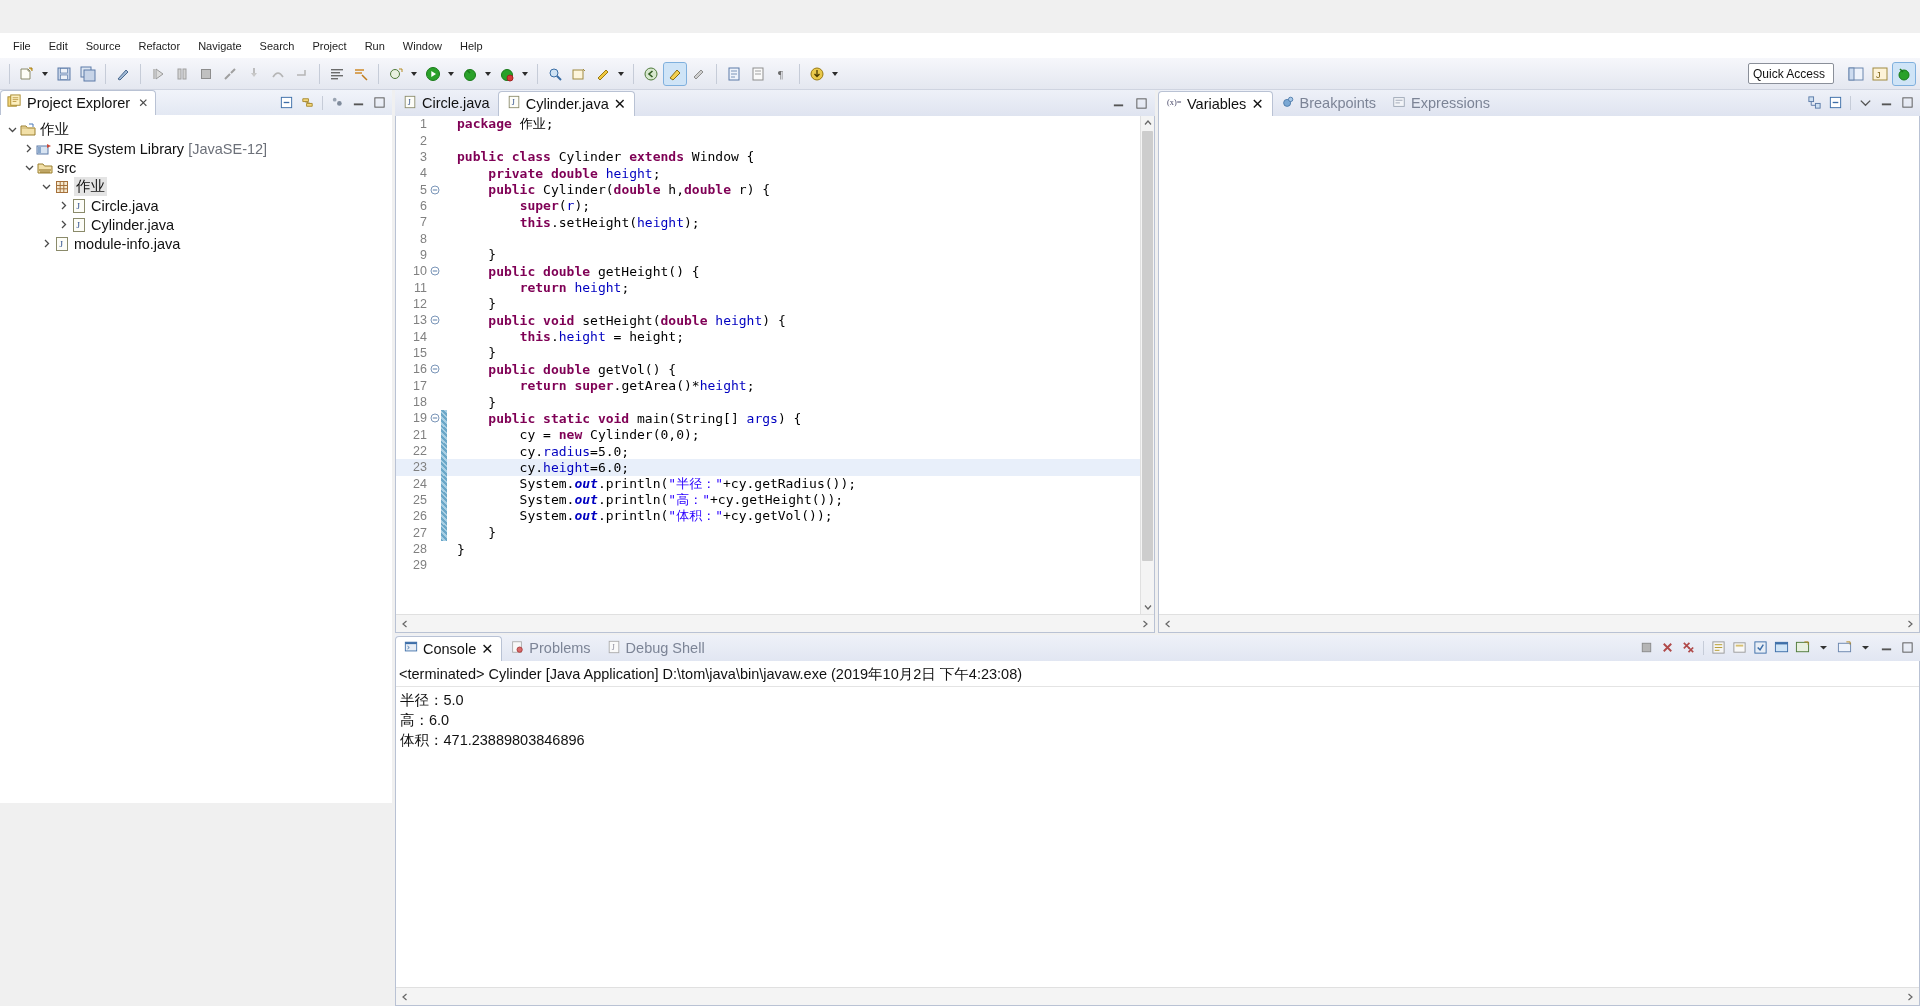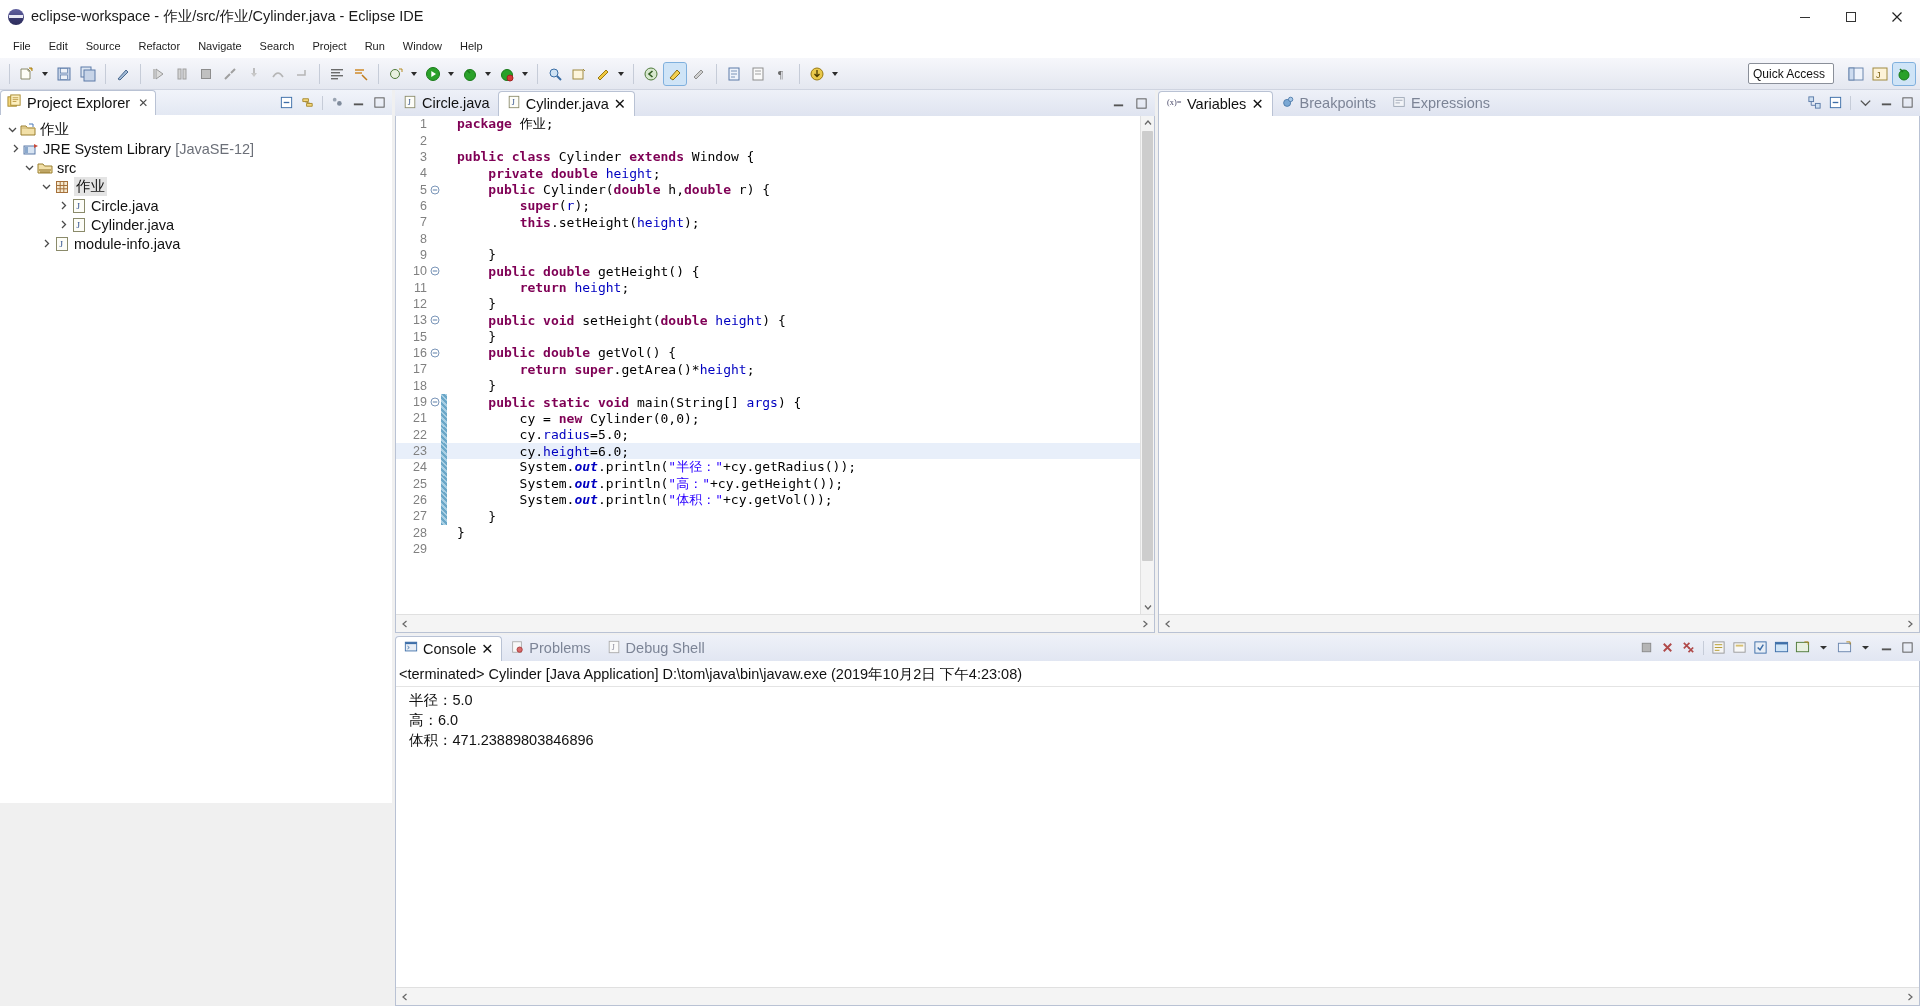--- a/index.html
+++ b/index.html
@@ -168,51 +168,30 @@
     border-top:1px solid #e0e0e0; display:flex; align-items:center; justify-content:space-between; padding:0 3px;}
 
   
   #console { left:395px; top:635px; width:1525px; height:371px; }
   #console .panel-tabbar{ background:linear-gradient(180deg,#eef1f8 0%,#e1e6f2 100%); height:26px;}
   .con-body{ position:absolute; left:0; top:26px; right:0; bottom:0; background:#fff; border:1px solid #b9c2d4; border-top:none;}
   .con-header{
     font-size:14.5px; color:#111; padding:4px 2px 2px 3px; white-space:nowrap;
     border-bottom:1px solid #e4e4e4;
   }
-  .con-out{ padding:3px 13px; font-size:14.5px; color:#111; line-height:20px; }
+  .con-out{ padding:3px 4px; font-size:14.5px; color:#111; line-height:20px; }
   .con-hsb{ position:absolute; left:0; right:0; bottom:0; height:18px; background:#f4f4f4;
     border-top:1px solid #e0e0e0; display:flex; align-items:center; justify-content:space-between; padding:0 3px;}
   .sb-arrow{ width:12px; height:12px; display:flex; align-items:center; justify-content:center; color:#666; font-size:10px;}
 </style>
 </head>
 <body>
 
 <div id="app">
 
-  <div class="titlebar">
-    <div class="tb-icon"></div>
-    <div class="tb-title">eclipse-workspace - 作业/src/作业/Cylinder.java - Eclipse IDE</div>
-    <div class="win-btns">
-      <div class="win-btn">
-        <svg width="12" height="12" viewBox="0 0 12 12">
-            <rect x="1" y="6" width="10" height="1" fill="#333"></rect>
-          </svg>
-      </div>
-      <div class="win-btn">
-        <svg width="12" height="12" viewBox="0 0 12 12">
-            <rect x="1.5" y="1.5" width="9" height="9" fill="none" stroke="#333" stroke-width="1"></rect>
-          </svg>
-      </div>
-      <div class="win-btn close">
-        <svg width="12" height="12" viewBox="0 0 12 12">
-            <path d="M1.5 1.5 L10.5 10.5 M10.5 1.5 L1.5 10.5" stroke="currentColor" stroke-width="1.2"></path>
-          </svg>
-      </div>
-    </div>
-  </div>
 
   <div class="menubar">
     <div class="menu-item">File</div>
     <div class="menu-item">Edit</div>
     <div class="menu-item">Source</div>
     <div class="menu-item">Refactor</div>
     <div class="menu-item">Navigate</div>
     <div class="menu-item">Search</div>
     <div class="menu-item">Project</div>
     <div class="menu-item">Run</div>
@@ -490,21 +469,21 @@
         <span class="tico">
           <svg width="16" height="16" viewBox="0 0 16 16">
               <path d="M1 4h5l1.5 2H15v7H1z" fill="#f2e0a8" stroke="#9a7f2e"></path>
               <path d="M1 6h14" stroke="#c8b06a"></path>
               <path d="M9 2 l4 0 0 3" stroke="#4a78b8" fill="none"></path>
             </svg>
         </span>
         <span class="tlabel">作业</span>
       </div>
 
-      <div class="trow" style="padding-left:8px">
+      <div class="trow" style="padding-left:21px">
         <span class="twist">
           <svg width="11" height="11" viewBox="0 0 11 11">
               <path d="M4 2 L7.5 5.5 L4 9" fill="none" stroke="#4a4a4a" stroke-width="1.3"></path>
             </svg>
         </span>
         <span class="tico">
           <svg width="16" height="16" viewBox="0 0 16 16">
               <rect x="1" y="5" width="11" height="8" fill="#d8e4f2" stroke="#5c7ba8"></rect>
               <rect x="2" y="6" width="3" height="6" fill="#8aa8cc"></rect>
               <path d="M11 3 l4 2 -4 2z" fill="#c84a3a"></path>
@@ -713,20 +692,26 @@
           <div class="cline">
             <span class="lnum">13</span>
             <span class="fold">
               <svg width="10" height="10" viewBox="0 0 10 10">
                 <circle cx="5" cy="5" r="4" fill="#fff" stroke="#7a95b8"></circle>
                 <rect x="2.8" y="4.4" width="4.4" height="1.2" fill="#7a95b8"></rect>
               </svg>
             </span>
             <span style="width: 6px; height: 16.35px; flex: 0 0 auto;"></span>
             <span class="ctext"><span>    </span><span class="kw">public void </span><span>setHeight(</span><span class="kw">double </span><span class="fld">height</span><span>) {</span></span>
+          </div>
+          <div class="cline">
+            <span class="lnum">14</span>
+            <span class="fold"></span>
+            <span style="width: 6px; height: 16.35px; flex: 0 0 auto;"></span>
+            <span class="ctext"><span>        </span><span class="kw">this</span><span>.</span><span class="fld">height</span><span> = height;</span></span>
           </div>
           <div class="cline">
             <span class="lnum">15</span>
             <span class="fold"></span>
             <span style="width: 6px; height: 16.35px; flex: 0 0 auto;"></span>
             <span class="ctext"><span>    }</span></span>
           </div>
           <div class="cline">
             <span class="lnum">16</span>
             <span class="fold">

